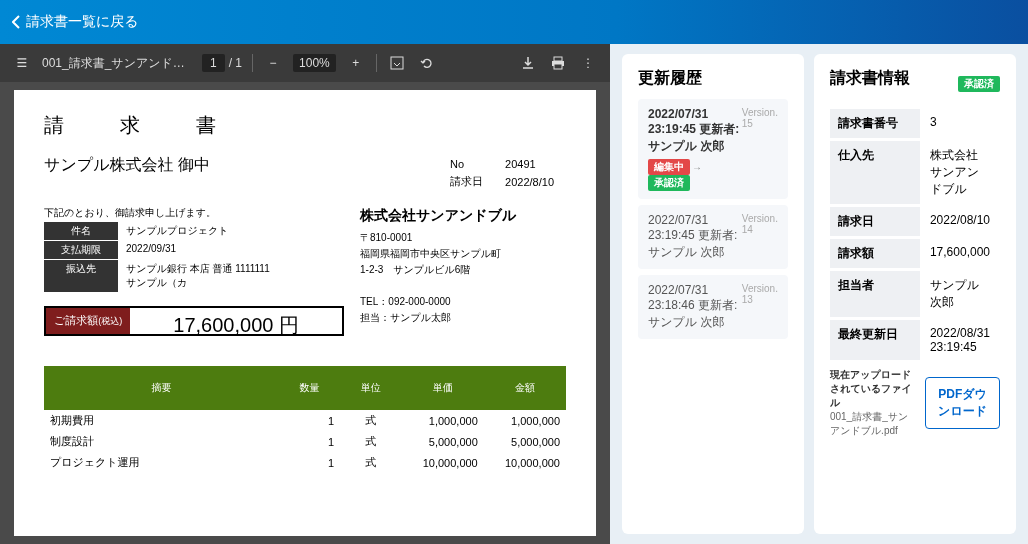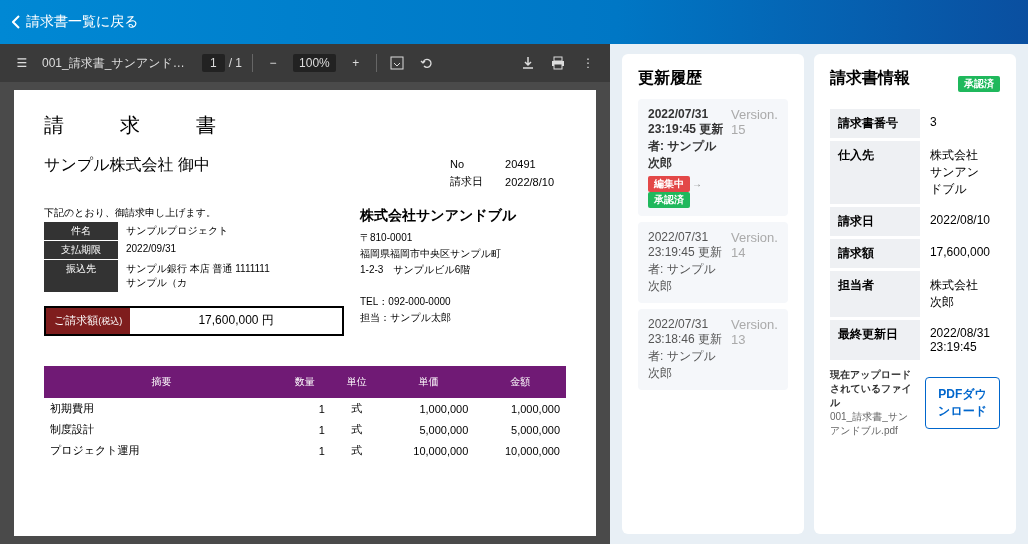--- a/index.html
+++ b/index.html
@@ -30,36 +30,36 @@
 .pdf-right{flex:1;font-size:11px;line-height:1.6}
 .pdf-right .company{font-size:14px;font-weight:700}
 .pdf-right .company-prefix{font-size:14px;font-weight:700;}
 .pdf-info{margin-top:2px}
 .pdf-info-row{display:flex;margin-bottom:1px}
 .pdf-info-label{background:#333;color:#fff;width:74px;text-align:center;font-size:10px;padding:2px 0}
 .pdf-info-val{padding:2px 8px;font-size:10px}
 .pdf-total{display:flex;border:2px solid #000;margin-top:14px;height:30px;width:300px}
 .pdf-total .lbl{background:#7f1d1d;color:#fff;padding:5px 8px;font-size:11px}
 .pdf-total .lbl small{font-size:9px}
-.pdf-total .amt{flex:1;text-align:center;font-size:12px;padding:4px;font-weight:500}
+.pdf-total .amt{flex:1;text-align:center;font-size:20px;padding:4px;font-weight:500}
 .pdf-contact{margin-top:4px;font-size:10px;line-height:1.6}
 .pdf-table{width:100%;margin-top:30px;border-collapse:collapse;font-size:11px}
-.pdf-table th{background:#701a75;color:#fff;font-weight:400;padding:9px;font-size:10px}
+.pdf-table th{background:#4d7c0f;color:#fff;font-weight:400;padding:15px;font-size:10px}
 .pdf-table td{padding:3px 6px;border-bottom:0}
 .pdf-table .num{text-align:right}
 .pdf-table .ctr{text-align:center}
 
 .side-pane{flex:1;padding:10px 12px;display:flex;flex-direction:row;gap:10px;overflow-y:auto}
 .panel{background:#fff;border-radius:6px;padding:14px 16px}
 .panel h2{font-size:16px;font-weight:700;margin-bottom:10px}
 .hist-item{background:#f5f7fa;border-radius:4px;padding:8px 10px;margin-bottom:6px;display:flex;justify-content:space-between;align-items:flex-start;font-size:12px}
 .hist-item .left{display:flex;flex-direction:column;gap:4px}
 .hist-item .dt{font-weight:700;color:#333}
 .hist-item.secondary .dt{font-weight:400;color:#555}
-.hist-item .ver{color:#aaa;font-size:13px}
+.hist-item .ver{color:#aaa;font-size:10px}
 .badge{display:inline-block;padding:1px 6px;border-radius:2px;font-size:10px;color:#fff;font-weight:700}
 .badge.editing{background:#e34848}
 .badge.approved{background:#1fb85c}
 .arrow{color:#888;font-size:10px;margin:0 2px}
 .info-hdr{display:flex;justify-content:space-between;align-items:center;margin-bottom:10px}
 .info-row{display:flex;font-size:12px;margin-bottom:3px}
 .info-row .k{background:#eef0f3;width:90px;padding:6px 8px;font-weight:700}
 .info-row .v{padding:6px 10px;flex:1}
 .file-row{display:flex;justify-content:space-between;align-items:center;margin-top:8px;gap:8px}
 .file-info{font-size:11px;color:#333}
@@ -254,21 +254,21 @@
           <div class="info-row">
             <div class="k">請求日</div>
             <div class="v">2022/08/10</div>
           </div>
           <div class="info-row">
             <div class="k">請求額</div>
             <div class="v">17,600,000</div>
           </div>
           <div class="info-row">
             <div class="k">担当者</div>
-            <div class="v">株式会社 次郎</div>
+            <div class="v">サンプル 次郎</div>
           </div>
           <div class="info-row">
             <div class="k">最終更新日</div>
             <div class="v">2022/08/31 23:19:45</div>
           </div>
         </div>
       <div class="file-row">
         <div class="file-info">
           <div class="lbl">現在アップロードされているファイル</div>
           <div class="name">001_請求書_サンアンドブル.pdf</div>

